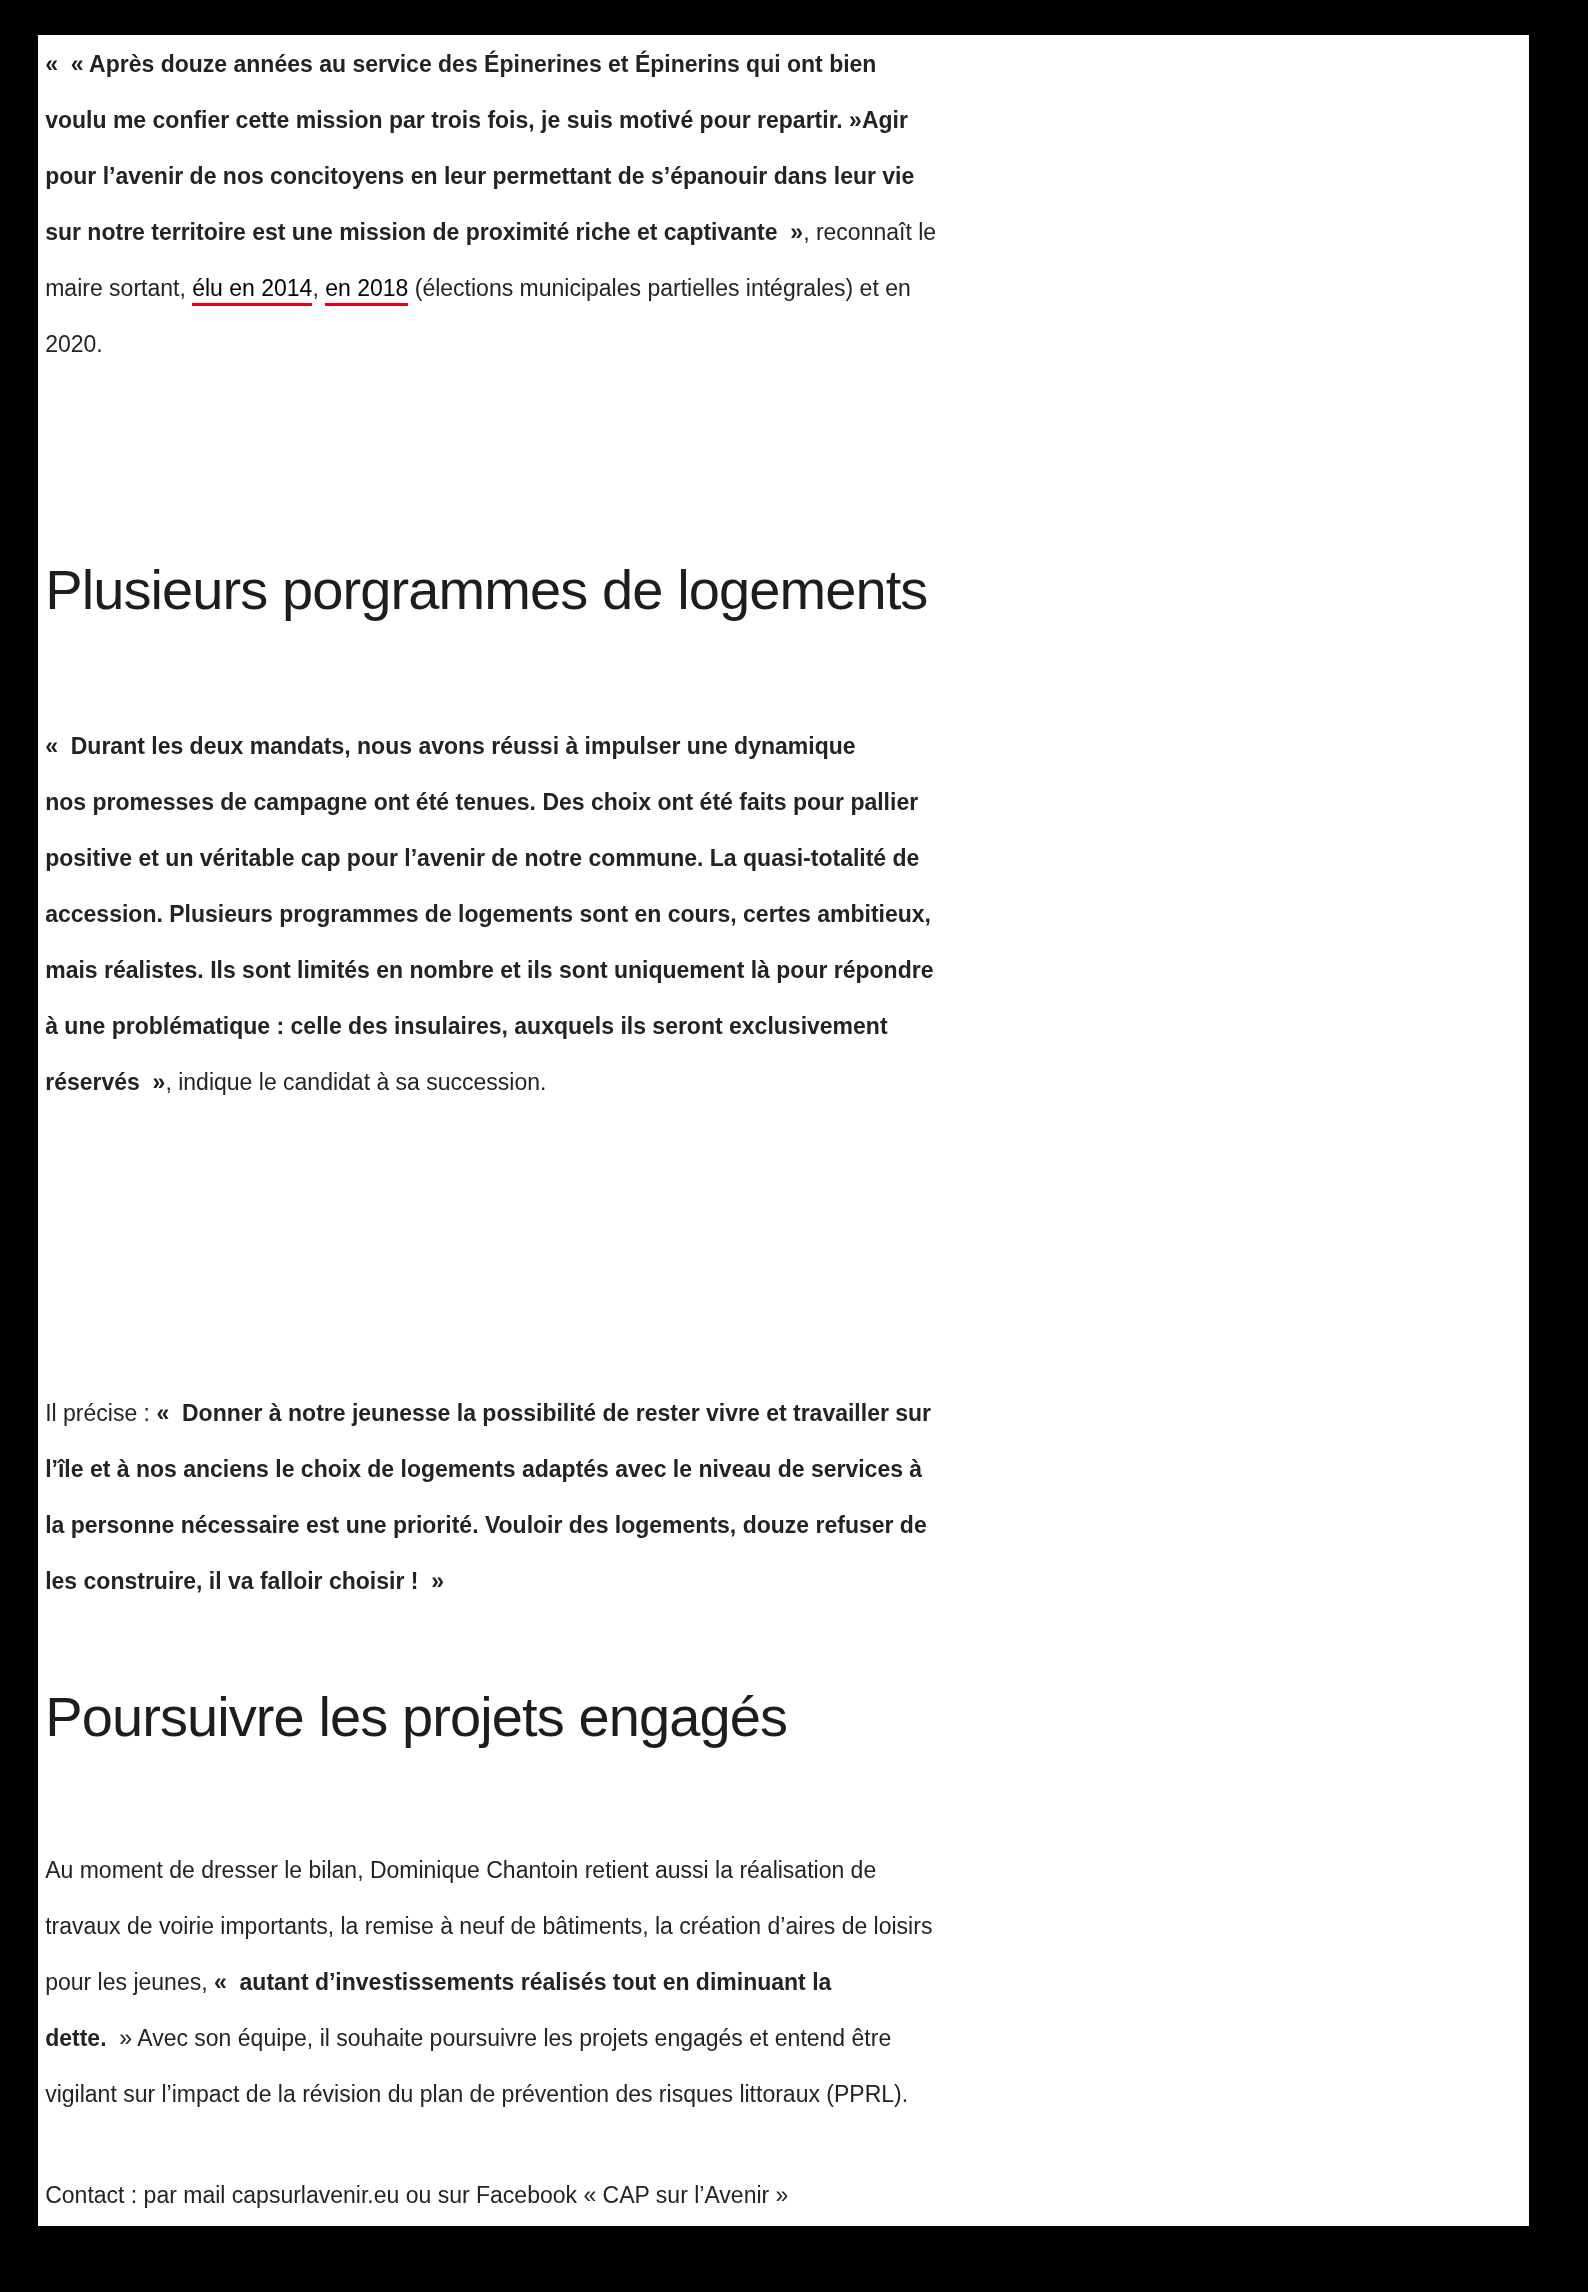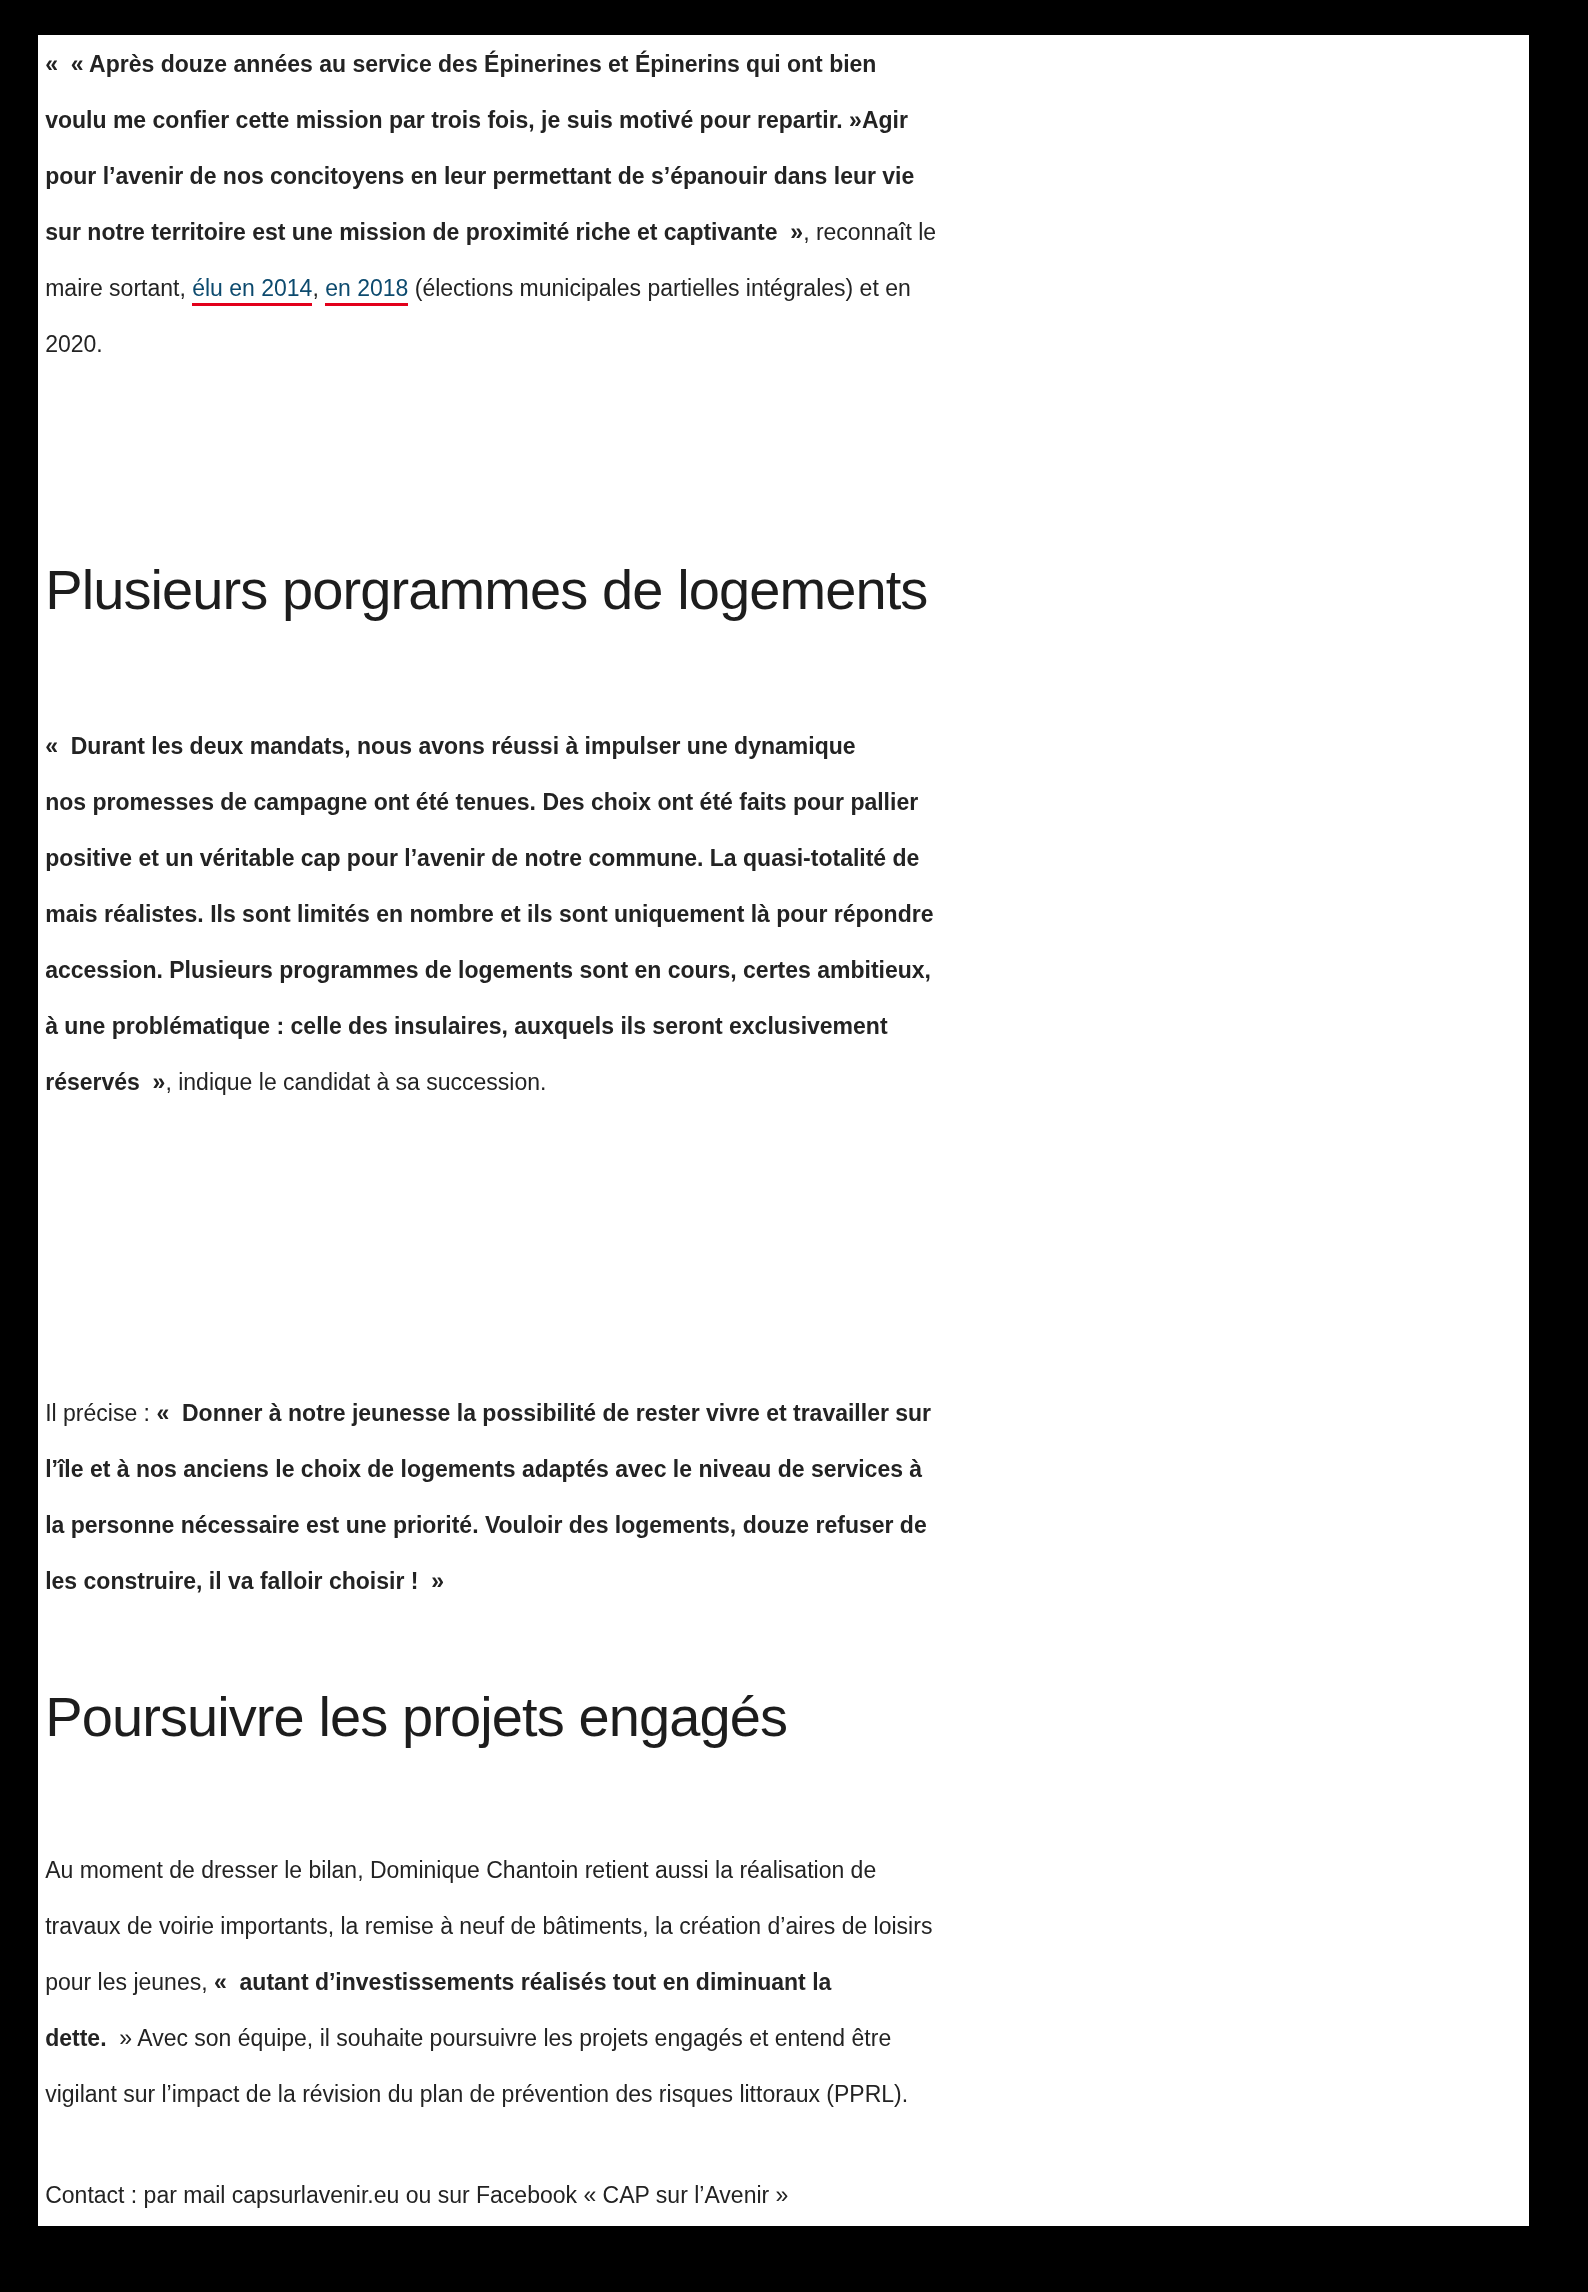--- a/index.html
+++ b/index.html
@@ -23,21 +23,21 @@
   .para, .heading { position: absolute; left: 0; margin: 0; }
   .para {
     font-size: 23px;
     line-height: 56px;
     color: #232323;
   }
   .line { white-space: pre; }
   .run.bold   { font-weight: 700; }
   .run.normal { font-weight: 400; }
   a.run.link {
-    color: #0c4a6e;
+    color: #000000;
     font-weight: 400;
     text-decoration: none;
     border-bottom: 3.6px solid #e2001b;
     padding-bottom: 1.8px;
   }
   .heading {
     font-size: 56px;
     line-height: 99px;
     font-weight: 400;
     letter-spacing: -0.9px;
@@ -64,22 +64,22 @@
         <div class="line" data-name="text-line"><span class="run bold" data-name="text-run">pour l’avenir de nos concitoyens en leur permettant de s’épanouir dans leur vie</span></div>
         <div class="line" data-name="text-line"><span class="run bold" data-name="text-run">sur notre territoire est une mission de proximité riche et captivante  »</span><span class="run normal" data-name="text-run">, reconnaît le</span></div>
         <div class="line" data-name="text-line"><span class="run normal" data-name="text-run">maire sortant, </span><a class="run link" data-name="inline-link" href="#">élu en 2014</a><span class="run normal" data-name="text-run">, </span><a class="run link" data-name="inline-link" href="#">en 2018</a><span class="run normal" data-name="text-run"> (élections municipales partielles intégrales) et en</span></div>
         <div class="line" data-name="text-line"><span class="run normal" data-name="text-run">2020.</span></div>
       </div>
       <h2 class="heading" data-name="heading-plusieurs">Plusieurs porgrammes de logements</h2>
       <div class="para" data-name="para-mandats">
         <div class="line" data-name="text-line"><span class="run bold" data-name="text-run">«  Durant les deux mandats, nous avons réussi à impulser une dynamique</span></div>
         <div class="line" data-name="text-line"><span class="run bold" data-name="text-run">nos promesses de campagne ont été tenues. Des choix ont été faits pour pallier</span></div>
         <div class="line" data-name="text-line"><span class="run bold" data-name="text-run">positive et un véritable cap pour l’avenir de notre commune. La quasi-totalité de</span></div>
+        <div class="line" data-name="text-line"><span class="run bold" data-name="text-run">accession. Plusieurs programmes de logements sont en cours, certes ambitieux,</span></div>
         <div class="line" data-name="text-line"><span class="run bold" data-name="text-run">mais réalistes. Ils sont limités en nombre et ils sont uniquement là pour répondre</span></div>
-        <div class="line" data-name="text-line"><span class="run bold" data-name="text-run">accession. Plusieurs programmes de logements sont en cours, certes ambitieux,</span></div>
         <div class="line" data-name="text-line"><span class="run bold" data-name="text-run">à une problématique : celle des insulaires, auxquels ils seront exclusivement</span></div>
         <div class="line" data-name="text-line"><span class="run bold" data-name="text-run">réservés  »</span><span class="run normal" data-name="text-run">, indique le candidat à sa succession.</span></div>
       </div>
       <div class="para" data-name="para-precise">
         <div class="line" data-name="text-line"><span class="run normal" data-name="text-run">Il précise : </span><span class="run bold" data-name="text-run">«  Donner à notre jeunesse la possibilité de rester vivre et travailler sur</span></div>
         <div class="line" data-name="text-line"><span class="run bold" data-name="text-run">l’île et à nos anciens le choix de logements adaptés avec le niveau de services à</span></div>
         <div class="line" data-name="text-line"><span class="run bold" data-name="text-run">la personne nécessaire est une priorité. Vouloir des logements, douze refuser de</span></div>
         <div class="line" data-name="text-line"><span class="run bold" data-name="text-run">les construire, il va falloir choisir !  »</span></div>
       </div>
       <h2 class="heading" data-name="heading-poursuivre">Poursuivre les projets engagés</h2>

